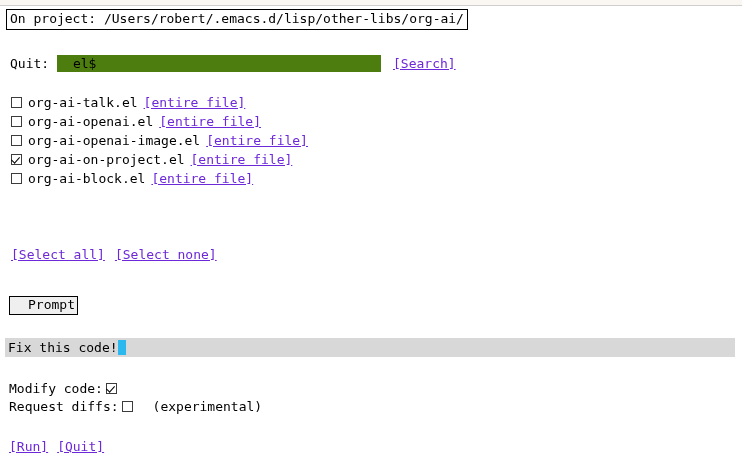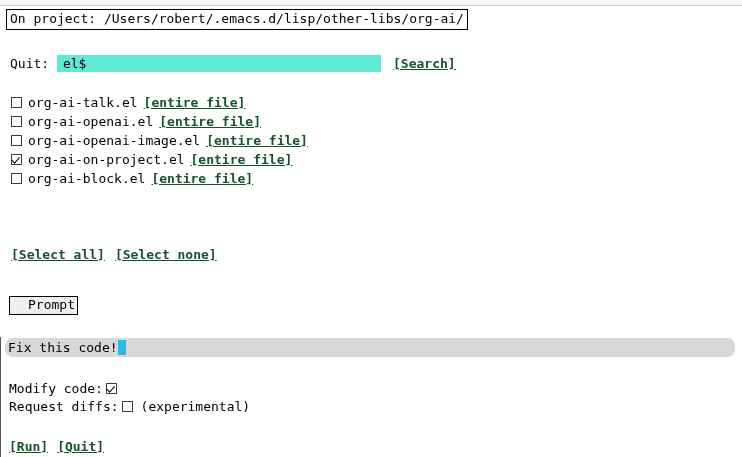--- a/index.html
+++ b/index.html
@@ -35,21 +35,21 @@
     left: 0; top: 7px;
     width: 1px;
     height: 450px;
     background: #555555;
   }
 
   .buffer {
     position: absolute;
     left: 0; top: 7px;
     width: 742px;
-    height: 330px;
+    height: 450px;
     background: #ffffff;
   }
 
   
   .project-box {
     position: absolute;
     left: 6px;
     top: 2px;
     border: 1px solid #000000;
     background: #ffffff;
@@ -71,23 +71,23 @@
   .files-label {
     display: inline-block;
     vertical-align: top;
   }
   .files-field {
     display: inline-block;
     vertical-align: top;
     width: 324px;
     height: 17px;
     line-height: 17px;
-    background: #5eead4;
+    background: #4d7c0f;
     color: #000000;
-    padding: 0 6px;
+    padding: 0 16px;
     box-sizing: border-box;
     overflow: hidden;
     white-space: pre;
   }
   .search-link {
     position: absolute;
     left: 393px;
     top: 48px;
     line-height: 18px;
   }
@@ -122,24 +122,23 @@
     top: 0px;
     width: 4px;
     height: 7px;
     border: solid #000000;
     border-width: 0 1.6px 1.6px 0;
     transform: rotate(42deg);
   }
   .fname { margin-right: 6px; }
 
   a.link, .link {
-    color: #14532d;
+    color: #6d28d9;
     text-decoration: underline;
     cursor: pointer;
-    font-weight: bold;
   }
 
   
   .select-row {
     position: absolute;
     left: 11px;
     top: 239px;
     line-height: 18px;
     white-space: nowrap;
   }
@@ -163,41 +162,40 @@
     left: 5px;
     top: 331px;
     width: 730px;
     height: 19px;
     line-height: 19px;
     background: #d8d8d8;
     white-space: pre;
     overflow: hidden;
     padding-left: 3px;
     box-sizing: border-box;
-    border-radius: 8px;
   }
   .caret {
     display: inline-block;
     width: 8px;
     height: 15px;
     background: #2ab8ee;
     vertical-align: -3px;
   }
 
   
   .opt-row {
     position: absolute;
     left: 9px;
     line-height: 17px;
     white-space: nowrap;
   }
   .opt-row.r1 { top: 373px; }
   .opt-row.r2 { top: 391px; }
   .opt-row .cbx { margin-right: 0; margin-left: 3px; }
-  .note { margin-left: 8px; }
+  .note { margin-left: 20px; }
 
   
   .actions {
     position: absolute;
     left: 9px;
     top: 431px;
     line-height: 18px;
     white-space: nowrap;
   }
   .actions .link { margin-right: 9px; }

